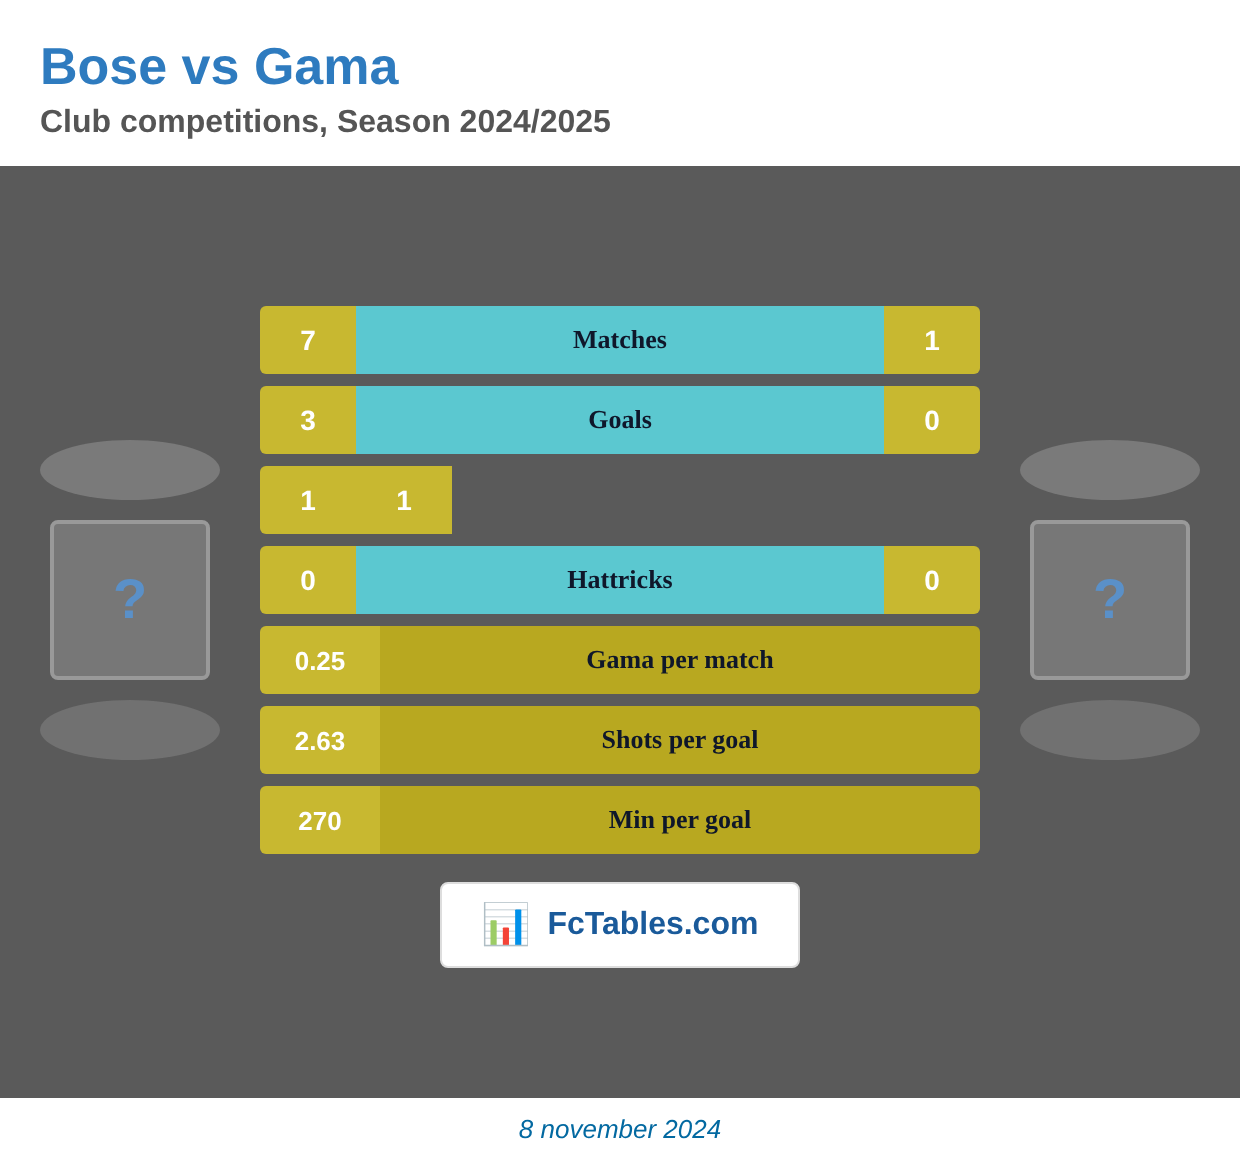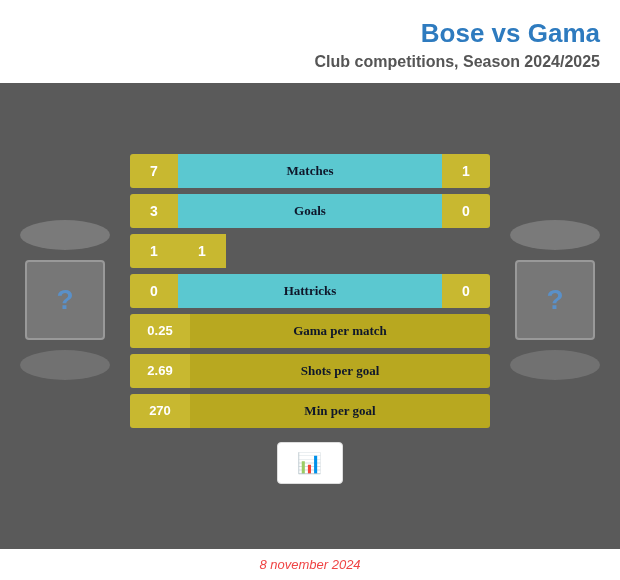--- a/index.html
+++ b/index.html
@@ -11,21 +11,21 @@
       display: flex;
       flex-direction: column;
       align-items: center;
       overflow: hidden;
     }
 
     .top-section {
       background: #fff;
       width: 100%;
       padding: 18px 20px 12px;
-      text-align: right;
+      text-align: left;
     }
 
     .title {
       font-size: 26px;
       font-weight: bold;
       color: #2e7bbf;
       margin-bottom: 4px;
     }
 
     .subtitle {
@@ -189,21 +189,21 @@
 
     .bottom-section {
       background: #fff;
       width: 100%;
       padding: 8px;
       text-align: center;
     }
 
     .date-text {
       font-size: 13px;
-      color: #ef4444;
+      color: #0369a1;
       font-style: italic;
     }
 
     .center-content {
       display: flex;
       flex-direction: column;
       align-items: center;
       gap: 6px;
     }
   </style>
@@ -250,33 +250,34 @@
         <div class="stat-label">Hattricks</div>
         <div class="stat-right-val">0</div>
       </div>
 
       <div class="stat-row single">
         <div class="stat-left-val">0.25</div>
         <div class="stat-label">Gama per match</div>
       </div>
 
       <div class="stat-row single">
-        <div class="stat-left-val">2.69</div>
+        <div class="stat-left-val">2.63</div>
         <div class="stat-label">Shots per goal</div>
       </div>
 
       <div class="stat-row single">
         <div class="stat-left-val">270</div>
         <div class="stat-label">Min per goal</div>
       </div>
 
     </div>
 
     <div class="branding">
       <span class="brand-icon">📊</span>
+      <span class="brand-text">FcTables.com</span>
     </div>
   </div>
 
   <div class="right-avatar">
     <div class="avatar-circle-top"></div>
     <div class="avatar-box">
       <span class="question">?</span>
     </div>
     <div class="avatar-circle-bottom"></div>
   </div>

